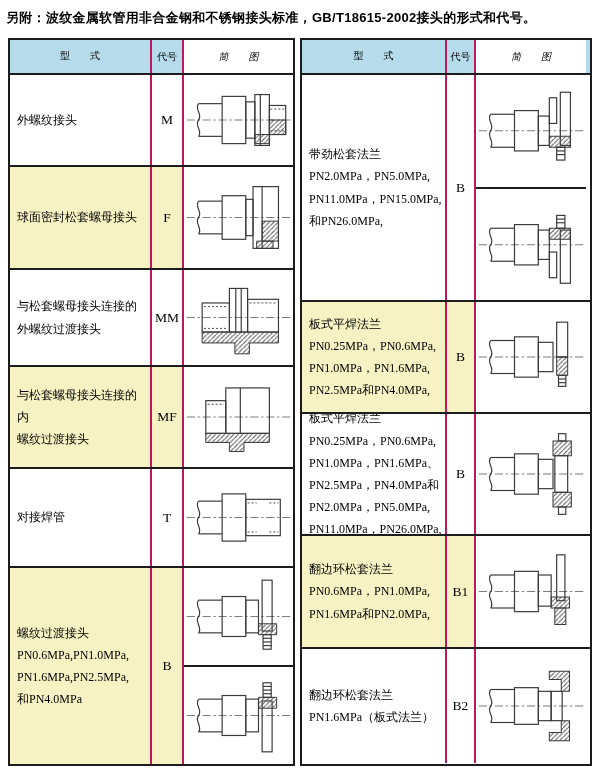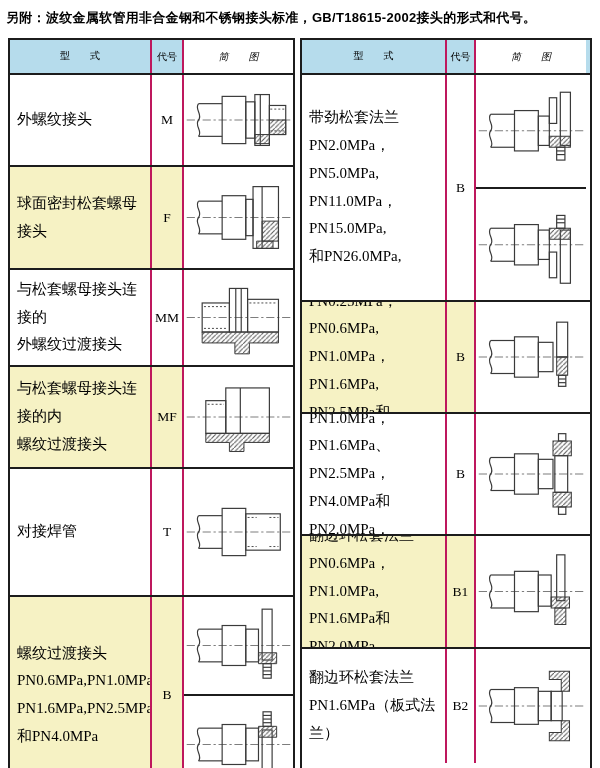--- a/index.html
+++ b/index.html
@@ -20,21 +20,21 @@
   .tbl-left  { width: 287px; }
   .tbl-right { width: 292px; }
 
   .row { display: flex; border-top: 2px solid #1c1c1c; }
   .row:first-child { border-top: none; }
 
   .cell { border-left: 2px solid #be185d; overflow: hidden; }
   .cell:first-child { border-left: none; }
 
   .c-type { display: flex; align-items: center; padding: 4px 3px 4px 7px;
-            font-size: 15px; line-height: 1.85; white-space: pre-line; }
+            font-size: 12px; line-height: 1.85; white-space: pre-line; }
   .c-code { display: flex; align-items: center; justify-content: center;
             font-size: 13.5px; }
   .c-diag { display: flex; flex-direction: column; background: #fff; font-style: italic; }
 
   .tbl-left  .c-type { width: 140px; }
   .tbl-left  .c-code { width: 32px; }
   .tbl-left  .c-diag { width: 111px; }
   .tbl-right .c-type { width: 143px; }
   .tbl-right .c-code { width: 29px; }
   .tbl-right .c-diag { width: 112px; }
@@ -154,21 +154,21 @@
           <rect class="d" x="24" y="28" width="22" height="36"></rect>
           <line class="d dt" x1="26" y1="32" x2="44" y2="32"></line>
           <rect class="d" x="46" y="14" width="48" height="50"></rect>
           <line class="d" x1="62" y1="14" x2="62" y2="64"></line>
           <path class="hz" d="M24,64 h70 v10 h-28 v10 h-16 v-10 h-26 z"></path>
         </svg>
           </div>
       </div>
     </div>
 
-    <div class="row" style="height:128px">
+    <div class="row" style="height:99px">
       <div class="cell c-type">对接焊管</div>
       <div class="cell c-code">T</div>
       <div class="cell c-diag">
         <div class="sub">
             <svg class="diag-svg" viewBox="0 0 120 92" preserveAspectRatio="xMidYMid meet">
           <line class="cl" x1="3" y1="46" x2="117" y2="46"></line>
           <path class="d" d="M16,28 C11,34 21,40 16,46 C11,52 21,58 16,64"></path>
           <line class="d" x1="16" y1="28" x2="42" y2="28"></line>
               <line class="d" x1="16" y1="64" x2="42" y2="64"></line>
           <rect class="d" x="42" y="20" width="26" height="52"></rect>

